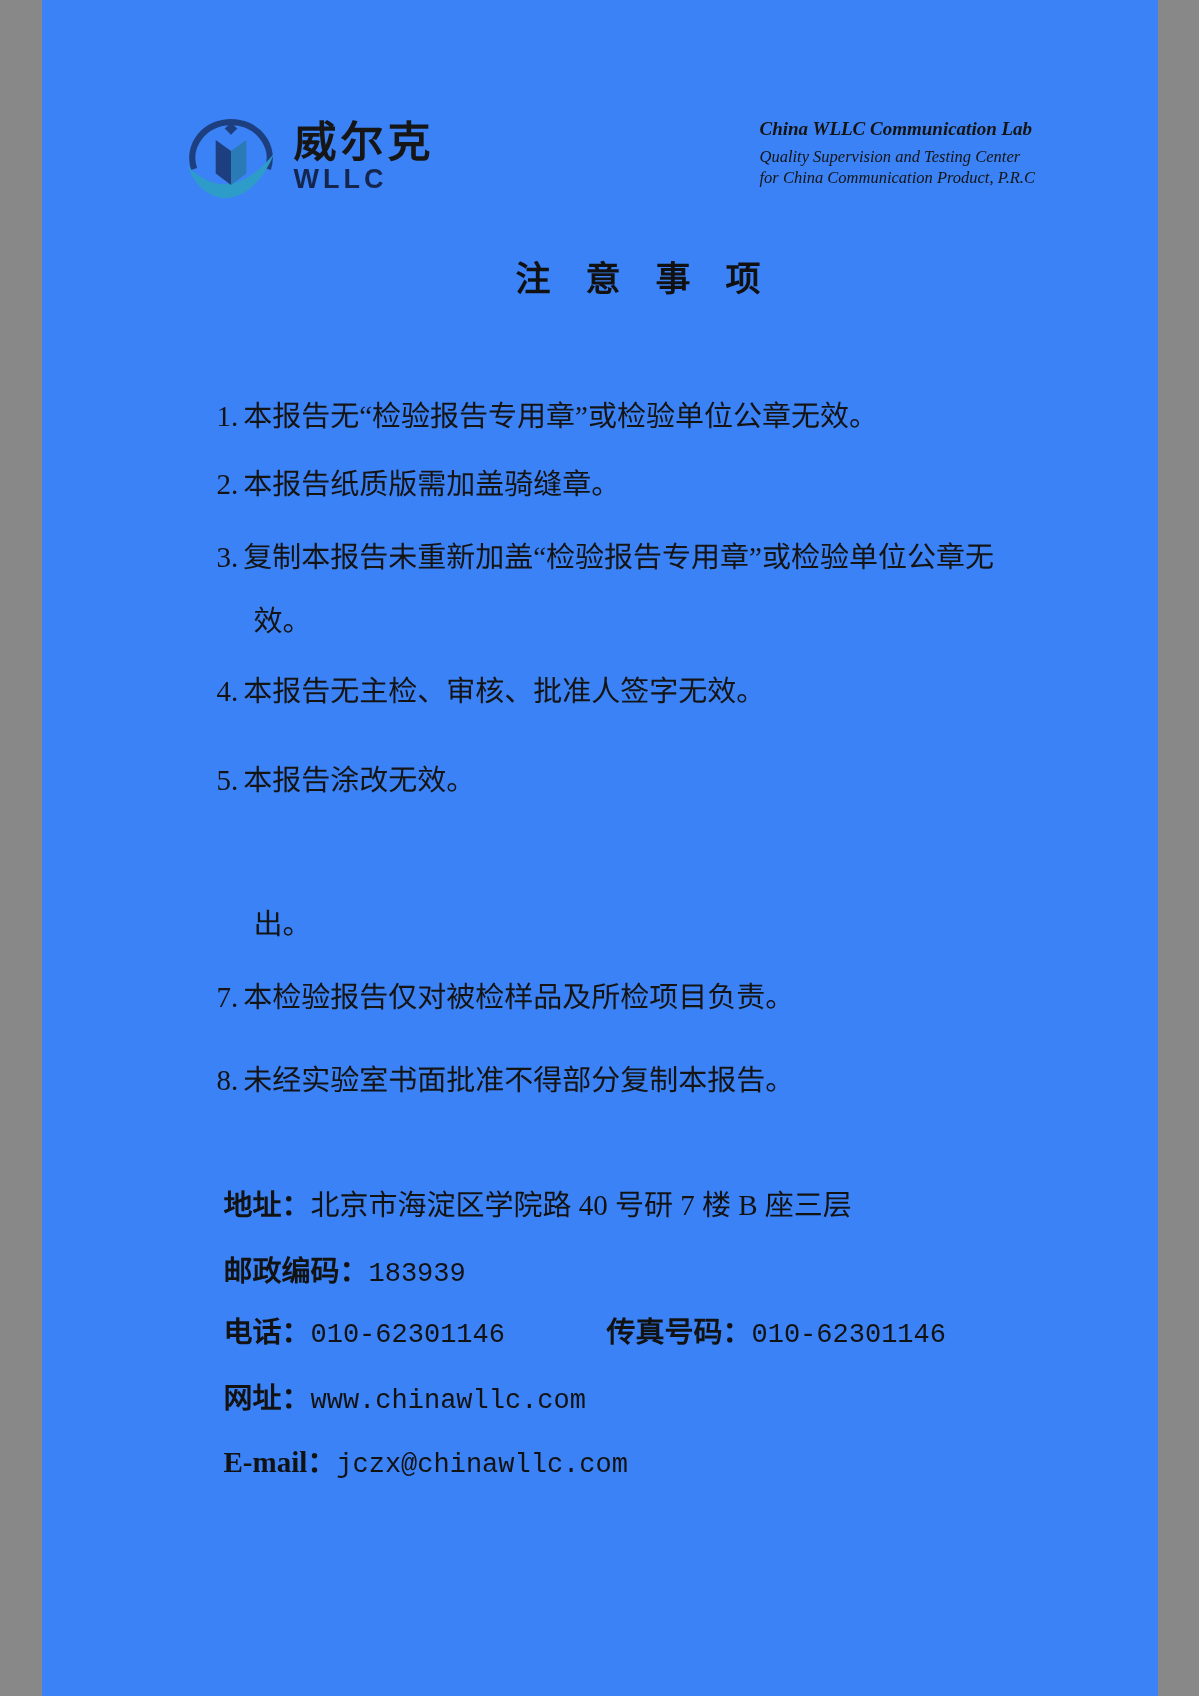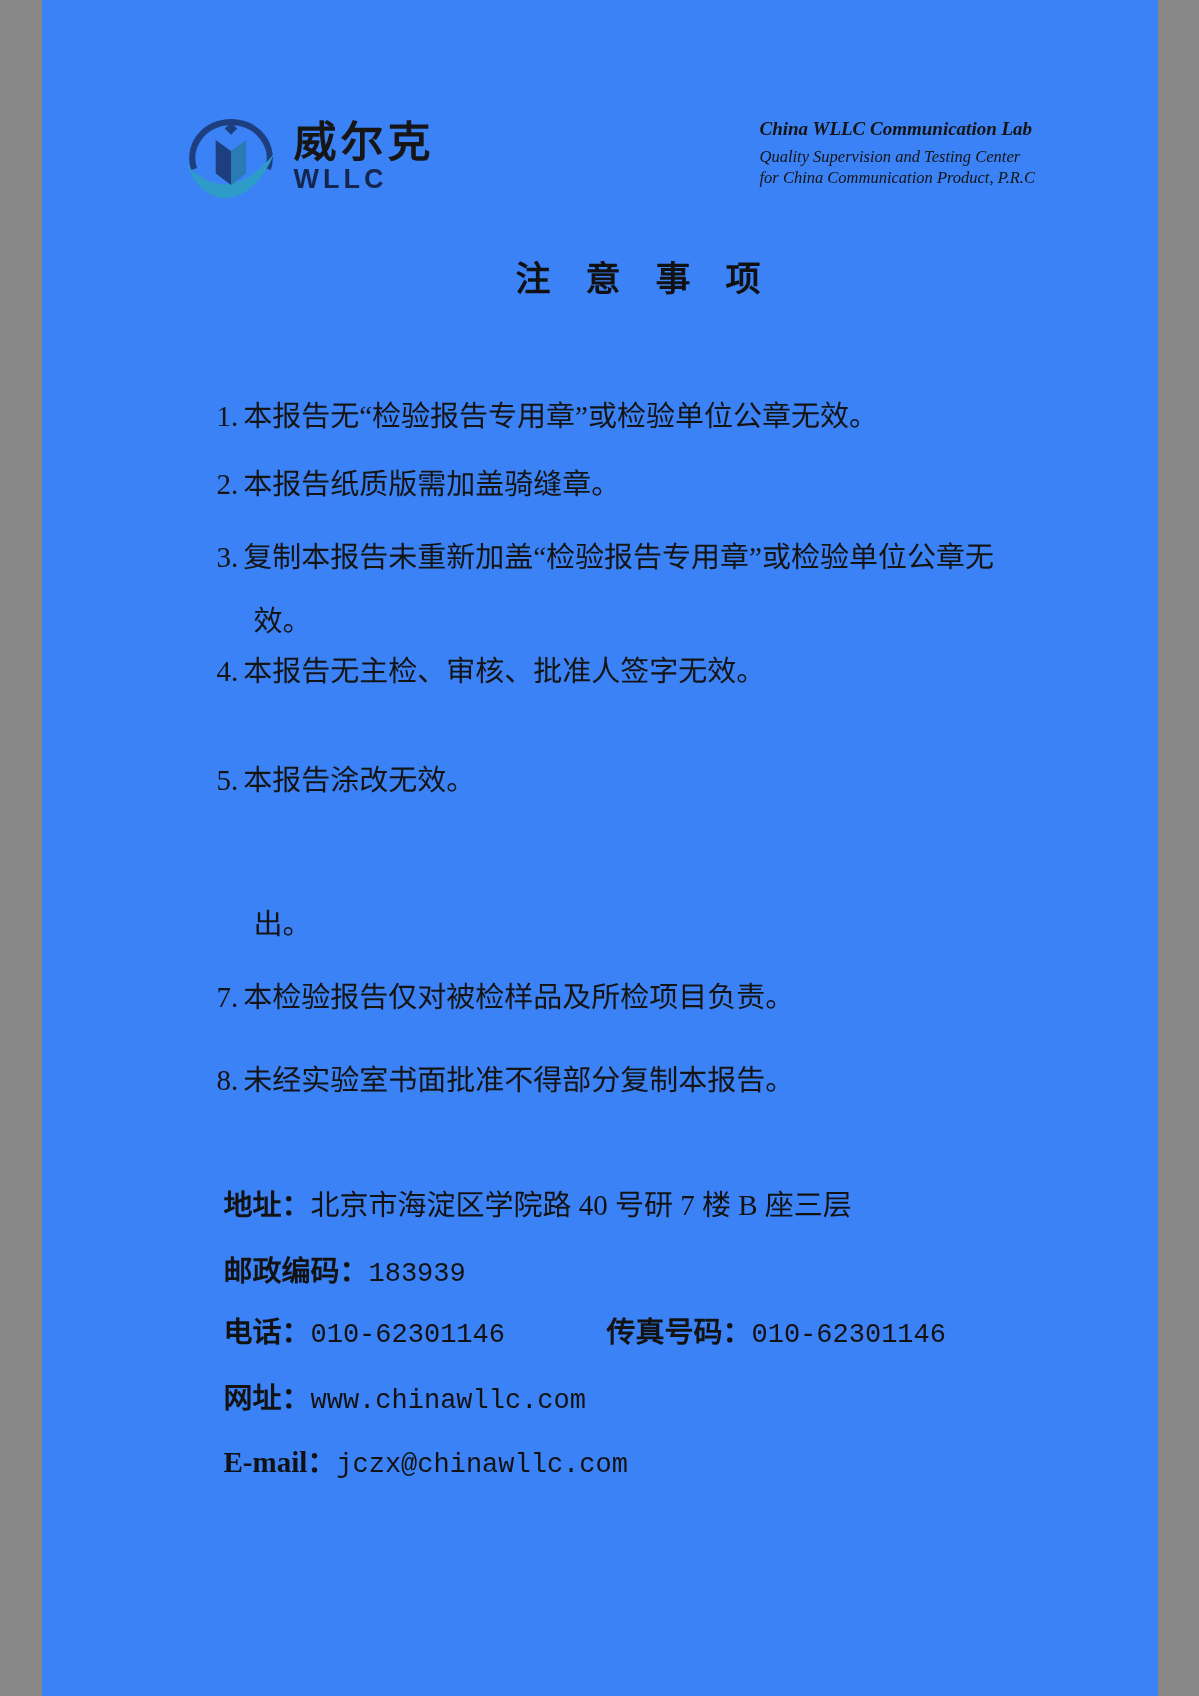--- a/index.html
+++ b/index.html
@@ -28,21 +28,21 @@
     position:absolute;left:450px;top:250px;
     font-size:35px;font-weight:600;letter-spacing:35px;
     white-space:nowrap;color:#111;margin-left:24px;
   }
   
   .nline{position:absolute;left:175px;font-size:29px;line-height:33px;white-space:nowrap;color:#141414;}
   .nline .num{margin-right:5px;}
   .cont{left:212px;}
   .y-i1{top:400px;}  .y-i2{top:468px;}
   .y-i3a{top:541px;} .y-i3b{top:605px;}
-  .y-i4{top:655px;}  .y-i5{top:764px;}
+  .y-i4{top:675px;}  .y-i5{top:764px;}
   .y-i6a{top:841px;} .y-i6b{top:908px;}
   .y-i7{top:981px;}  .y-i8{top:1064px;}
   
   .cline{position:absolute;left:182px;font-size:29px;line-height:34px;white-space:nowrap;color:#121212;}
   .clabel{font-weight:700;}
   .cval{font-family:"Liberation Serif","DejaVu Serif",serif;}
   .cmono{font-family:"Liberation Mono","DejaVu Sans Mono",monospace;font-size:27px;}
   .y-addr{top:1188px;} .y-postal{top:1254px;} .y-phone{top:1315px;}
   .y-web{top:1381px;}  .y-email{top:1445px;}
   .fax-pair{position:absolute;left:383px;top:0;}

